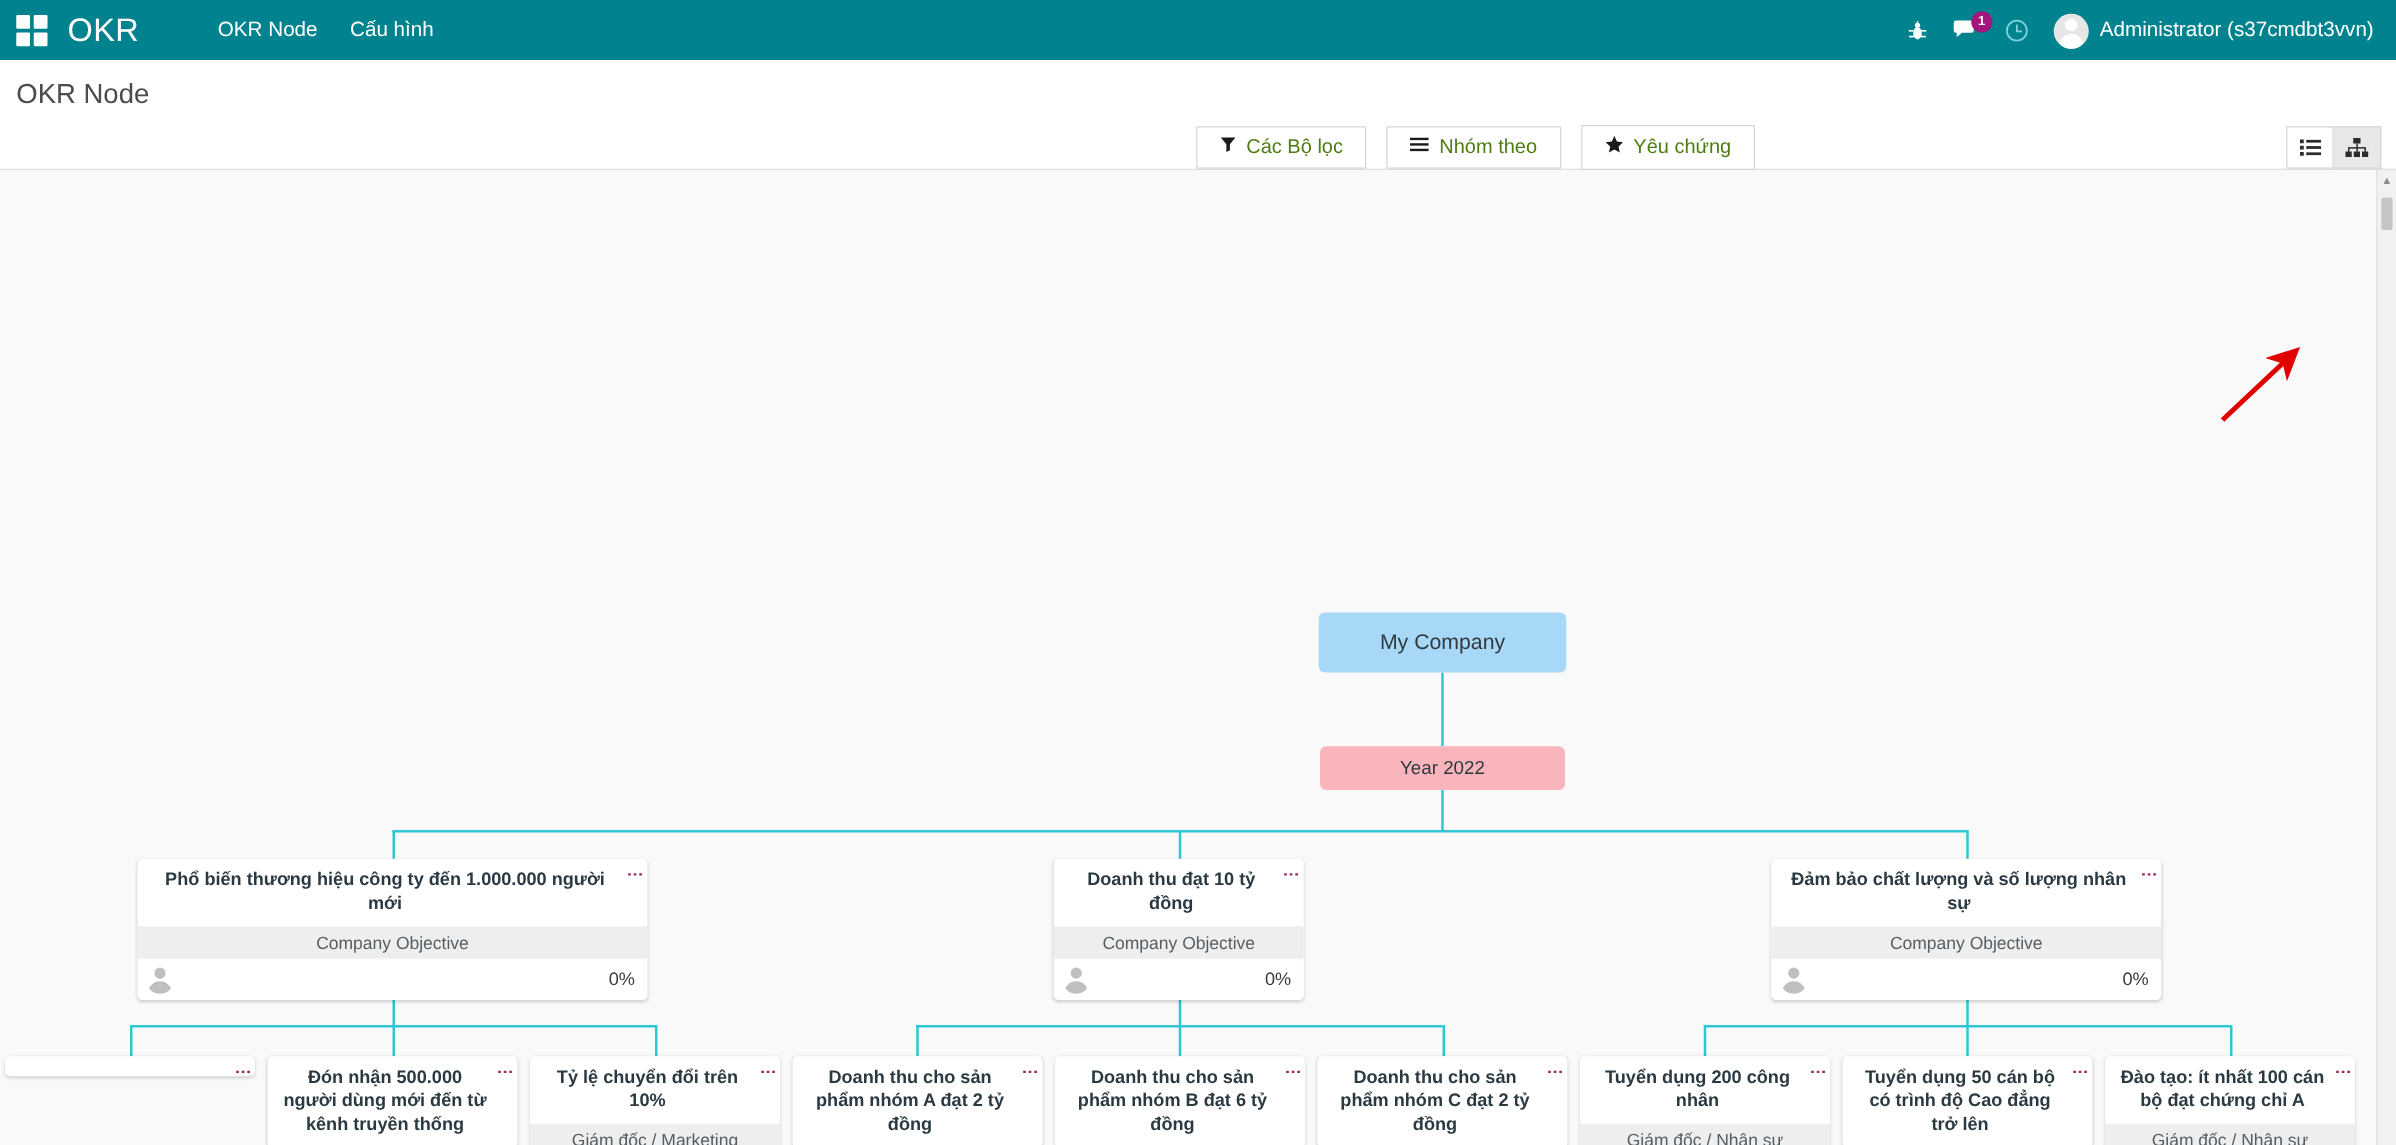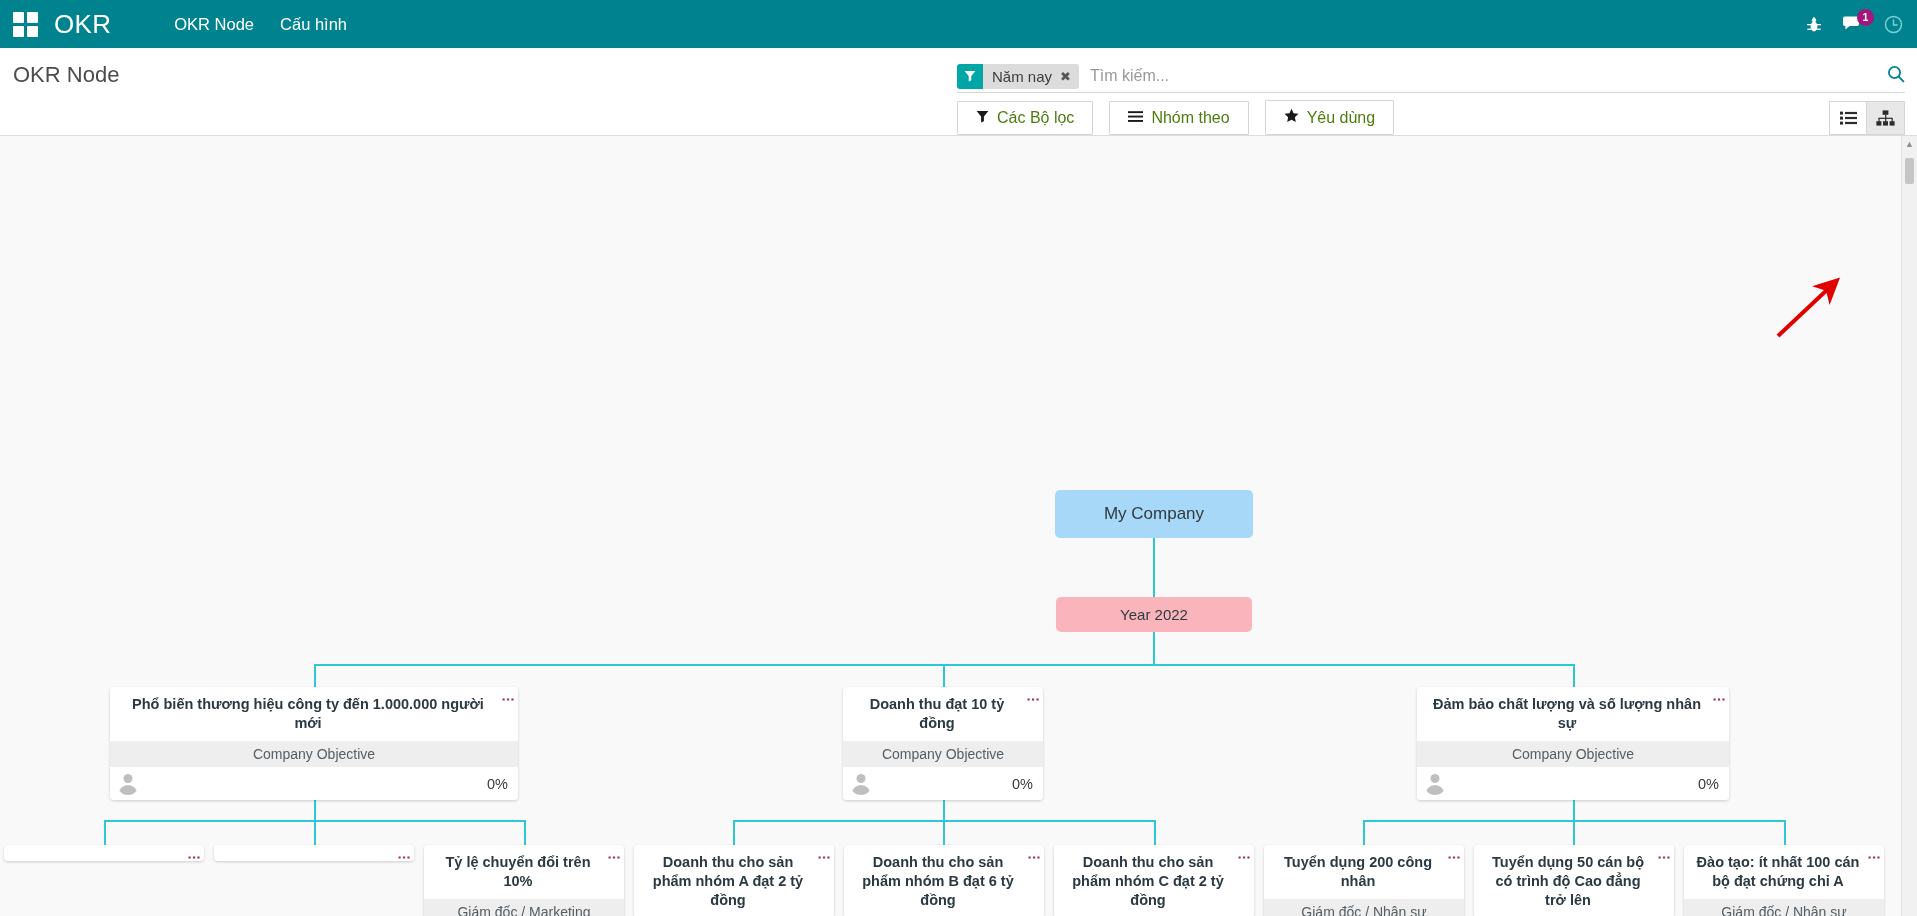--- a/index.html
+++ b/index.html
@@ -348,46 +348,30 @@
         <path d="M1 2.2a1.8 1.8 0 0 1 1.8-1.8h12.4A1.8 1.8 0 0 1 17 2.2v6.1a1.8 1.8 0 0 1-1.8 1.8H7.6L3.4 13.6V10.1H2.8A1.8 1.8 0 0 1 1 8.3z" fill="#ffffff"></path>
       </svg>
       <span class="badge">1</span>
     </div>
     <div class="ticon">
       <svg width="19" height="19" viewBox="0 0 19 19" aria-hidden="true">
         <circle cx="9.5" cy="9.5" r="8" fill="none" stroke="#7fd2d7" stroke-width="1.4"></circle>
         <path d="M9.5 5v5h3.6" fill="none" stroke="#7fd2d7" stroke-width="1.4" stroke-linecap="round"></path>
       </svg>
     </div>
+    <div class="user-area">
+      <span class="avatar-top"></span>
+      <span>Administrator (s37cmdbt3vvn)</span>
+    </div>
   </div>
 </div>
 
 <div class="control-panel">
   <div class="cp-title">OKR Node</div>
 
-  <div class="searchbar-row">
-    <div class="facet">
-      <span class="facet-ico">
-        <svg width="12" height="12" viewBox="0 0 12 12" aria-hidden="true">
-            <path d="M0.6 1h10.8L7.3 5.9v4.4L4.7 11.6V5.9z" fill="#ffffff"></path>
-          </svg>
-      </span>
-      <span class="facet-label">
-        <span>Năm nay</span>
-        <span class="facet-x">✖</span>
-      </span>
-    </div>
-    <input class="search-input" type="text" placeholder="Tìm kiếm..." style="">
-    <span class="search-mag">
-      <svg width="18" height="18" viewBox="0 0 18 18" aria-hidden="true">
-        <circle cx="7.5" cy="7.5" r="5.6" fill="none" stroke="#00838f" stroke-width="1.8"></circle>
-        <path d="M11.7 11.7 16.4 16.4" stroke="#00838f" stroke-width="1.9" stroke-linecap="round"></path>
-      </svg>
-    </span>
-  </div>
 
   <div class="btn-row">
     <button class="dbtn">
       <span>
         <svg width="13" height="13" viewBox="0 0 12 12" aria-hidden="true">
             <path d="M0.6 1h10.8L7.3 5.9v4.4L4.7 11.6V5.9z" fill="#1a1a1a"></path>
           </svg>
       </span>
       <span>Các Bộ lọc</span>
     </button>
@@ -400,21 +384,21 @@
         </svg>
       </span>
       <span>Nhóm theo</span>
     </button>
     <button class="dbtn">
       <span>
         <svg width="15" height="15" viewBox="0 0 16 15" aria-hidden="true">
           <path d="M8 0.4 10.2 5.1 15.4 5.7 11.6 9.3 12.6 14.4 8 11.9 3.4 14.4 4.4 9.3 0.6 5.7 5.8 5.1z" fill="#1a1a1a"></path>
         </svg>
       </span>
-      <span>Yêu dùng</span>
+      <span>Yêu chứng</span>
     </button>
 
     <div class="view-switch">
       <div class="vbtn">
         <svg width="17" height="14" viewBox="0 0 17 14" aria-hidden="true">
           <rect x="0" y="0.6" width="3" height="3" fill="#2b2b2b"></rect>
           <rect x="5" y="0.9" width="12" height="2.2" fill="#2b2b2b"></rect>
           <rect x="0" y="5.6" width="3" height="3" fill="#2b2b2b"></rect>
           <rect x="5" y="5.9" width="12" height="2.2" fill="#2b2b2b"></rect>
           <rect x="0" y="10.6" width="3" height="3" fill="#2b2b2b"></rect>
@@ -530,20 +514,21 @@
 
   <div class="card" style="left:4px; top:709px; width:200px;">
     <div class="card-head">
       <span class="kebab">⋮</span>
     </div>
 
   </div>
 
   <div class="card" style="left:214px; top:709px; width:200px;">
     <div class="card-head">
+      <span>Đón nhận 500.000 người dùng mới đến từ kênh truyền thống</span>
       <span class="kebab">⋮</span>
     </div>
 
   </div>
 
   <div class="card" style="left:424px; top:709px; width:200px;">
     <div class="card-head">
       <span>Tỷ lệ chuyển đổi trên 10%</span>
       <span class="kebab">⋮</span>
     </div>

